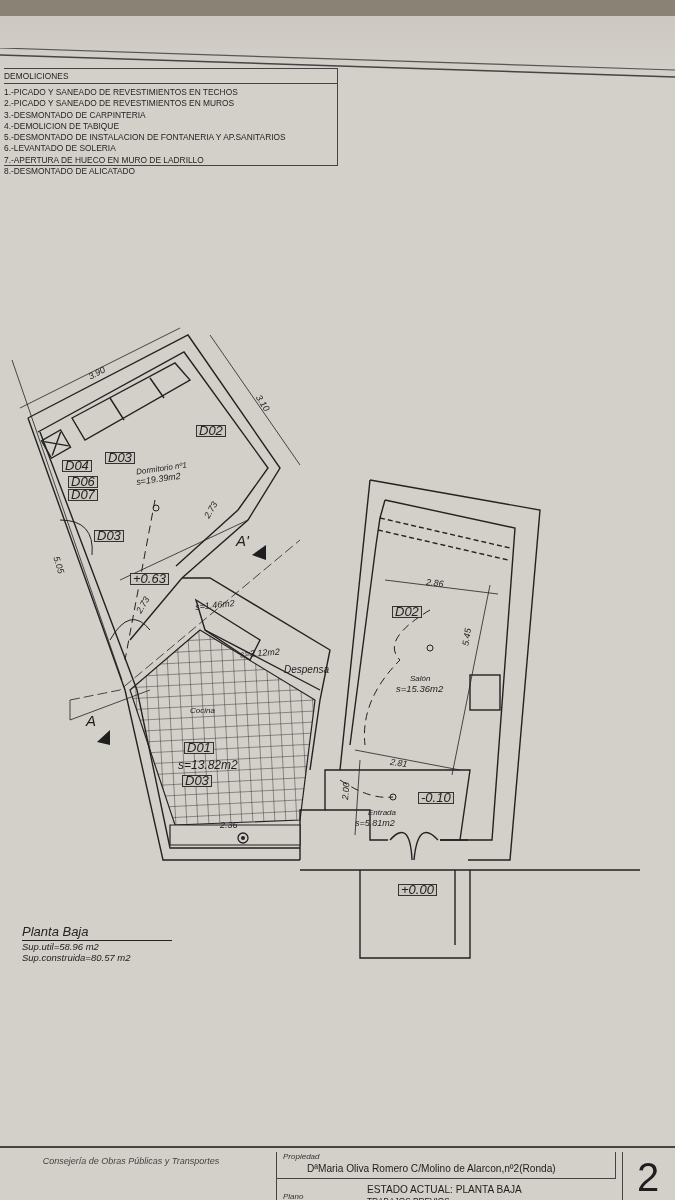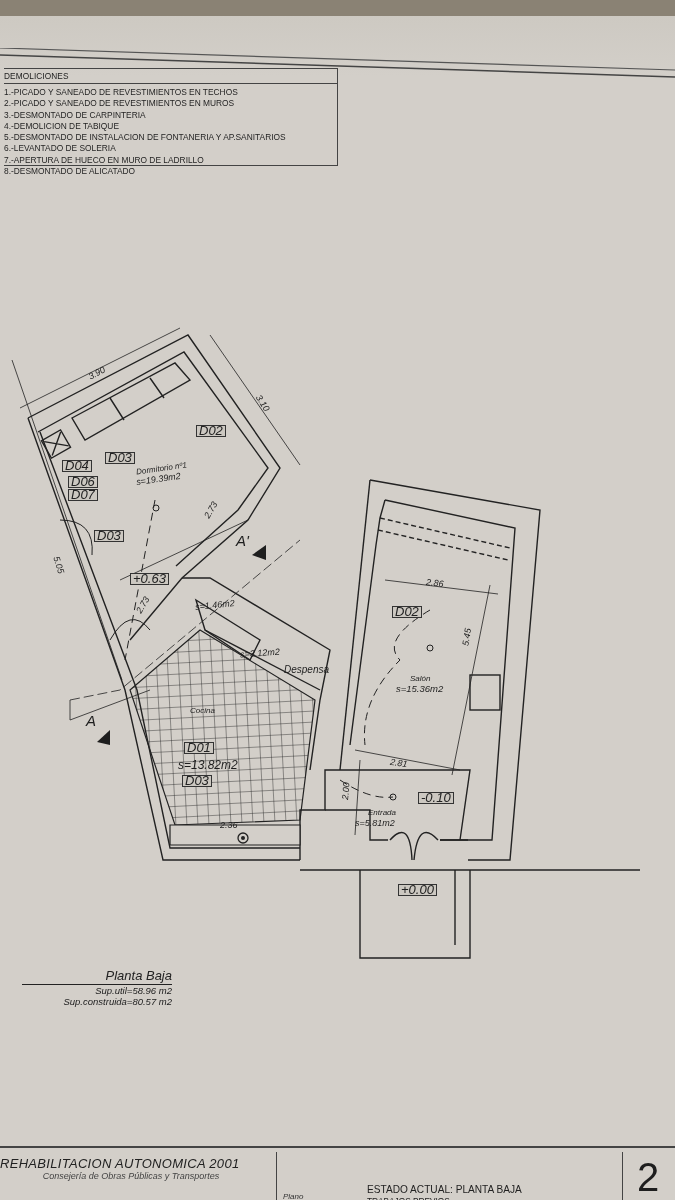--- a/index.html
+++ b/index.html
@@ -8,21 +8,21 @@
   .sheet-shade{position:absolute;left:0;top:16px;width:675px;height:60px;background:linear-gradient(#cdc9c2,#d3cfc9);}
   .legend-box{position:absolute;left:4px;top:68px;width:334px;height:98px;border:1.2px solid #444;border-left:none;box-sizing:border-box;}
   .legend-title{position:absolute;left:0;top:2px;font-size:9px;color:#222;letter-spacing:0.1px;transform:scaleX(0.92);transform-origin:left;}
   .legend-sep{position:absolute;left:0;top:14px;width:100%;border-top:1px solid #444;}
   .legend-list{position:absolute;left:0;top:18px;margin:0;padding:0;list-style:none;}
   .legend-list li{font-size:9.3px;line-height:11.3px;color:#1f1f1f;white-space:nowrap;transform:scaleX(0.9);transform-origin:left;}
   .title-lines{position:absolute;left:0;top:48px;width:675px;}
   svg.plan{position:absolute;left:0;top:0;}
   .txt{position:absolute;color:#1e1e1e;font-style:italic;white-space:nowrap;}
   .tag{position:absolute;font-size:13px;border:1px solid #333;padding:0 2px;line-height:10px;color:#222;font-style:italic;background:#ccc8c1;}
-  .planta{position:absolute;left:22px;top:968px;text-align:right;}
+  .planta{position:absolute;left:22px;top:924px;}
   .planta-title{font-size:13px;font-style:italic;color:#222;border-bottom:1px solid #222;width:150px;padding-bottom:1px;display:block;}
   .planta-line{font-size:9.5px;font-style:italic;color:#222;display:block;line-height:11px;}
   .titleblock{position:absolute;left:0;top:1146px;width:675px;height:54px;border-top:2px solid #444;}
   .tb-left{position:absolute;left:0;top:8px;width:270px;}
   .tb-l1{font-size:13px;font-style:italic;color:#222;display:block;letter-spacing:0.3px;}
   .tb-l2{font-size:17px;font-weight:bold;color:#1c1c1c;display:block;text-align:center;width:262px;line-height:18px;}
   .tb-l3{font-size:9px;font-style:italic;color:#444;display:block;text-align:center;width:262px;}
   .tb-mid{position:absolute;left:276px;top:4px;width:340px;height:52px;border-left:1.5px solid #444;}
   .tb-row1{position:absolute;left:0;top:0;width:338px;height:26px;border-bottom:1.2px solid #444;border-right:1.5px solid #444;}
   .tb-lbl{position:absolute;left:6px;font-size:8px;font-style:italic;color:#333;}
@@ -169,22 +169,25 @@
 <span class="txt" style="left:86px;top:712px;font-size:15px;">A</span>
 
 <div class="planta">
   <span class="planta-title">Planta Baja</span>
   <span class="planta-line">Sup.util=58.96 m2</span>
   <span class="planta-line">Sup.construida=80.57 m2</span>
 </div>
 
 <div class="titleblock">
   <div class="tb-left">
-    <span class="tb-l1">REHABILITACION AUTONOMICA 2001</span>
     <span class="tb-l3">Consejería de Obras Públicas y Transportes</span>
   </div>
   <div class="tb-mid">
+    <div class="tb-row1">
+      <span class="tb-lbl" style="top:0;">Propiedad</span>
+      <span class="tb-val" style="left:30px;top:10px;">DªMaria Oliva Romero   C/Molino de Alarcon,nº2(Ronda)</span>
+    </div>
     <span class="tb-lbl" style="top:40px;">Plano</span>
     <span class="tb-val" style="left:90px;top:31px;">ESTADO ACTUAL: PLANTA BAJA</span>
     <span class="tb-val" style="left:90px;top:44px;font-size:9px;">TRABAJOS PREVIOS</span>
   </div>
   <div class="tb-num">2</div>
 </div>
 
 </body></html>

